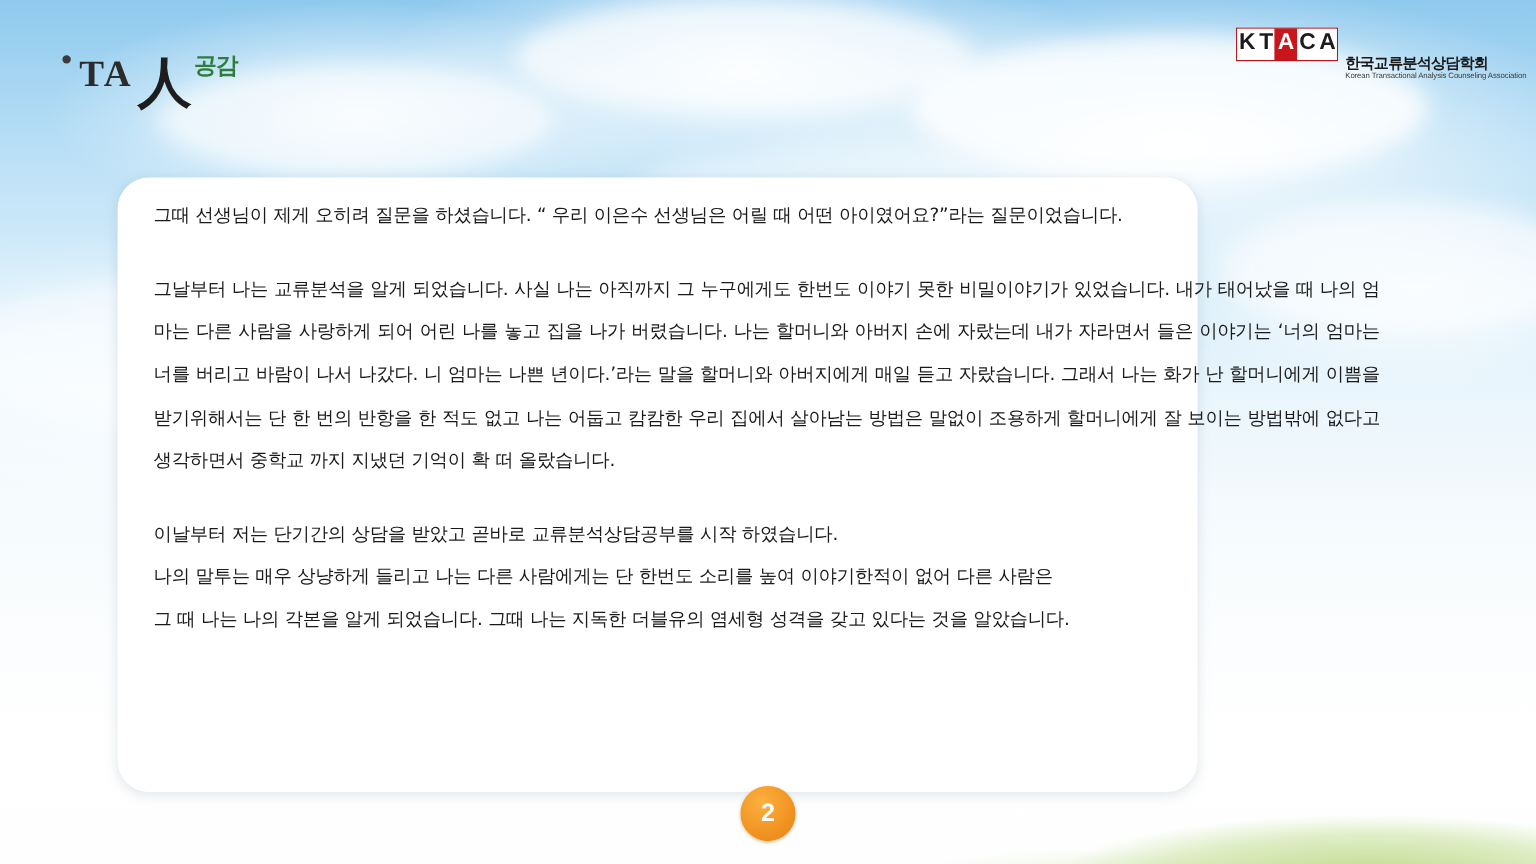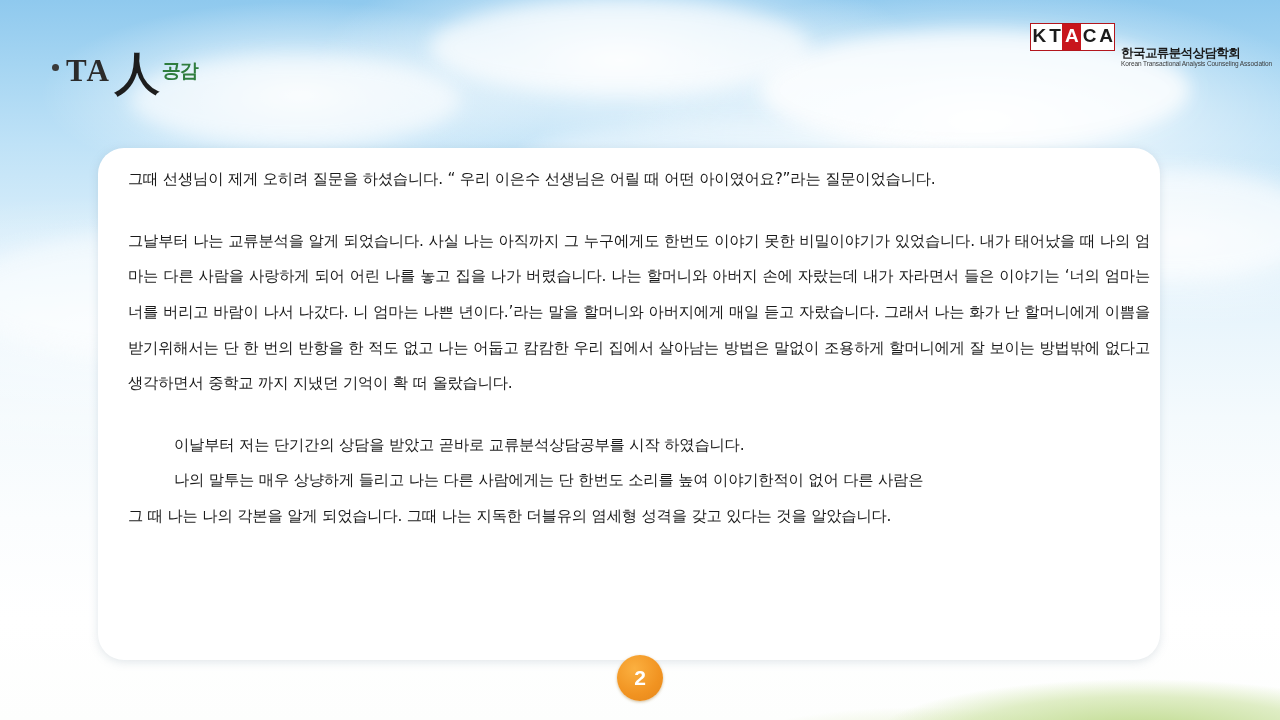--- a/index.html
+++ b/index.html
@@ -71,21 +71,21 @@
     background: radial-gradient(ellipse 300px 45px at 60px 110px, rgba(222,234,196,0.55) 0%, rgba(255,255,255,0) 80%);
   }
 
   
   #brand {
     position: absolute;
     left: 52px;
     top: 46px;
     height: 54px;
     display: flex;
-    align-items: center;
+    align-items: flex-start;
     user-select: none;
   }
   #brand .dot {
     width: 7px;
     height: 7px;
     border-radius: 50%;
     background: #3a3a3a;
     margin: 0 7px 12px 0;
   }
   #brand .ta {
@@ -152,21 +152,21 @@
     font-size: 6.5px;
     color: #3a3a3a;
     letter-spacing: -0.1px;
   }
 
   
   #card {
     position: absolute;
     left: 98px;
     top: 148px;
-    width: 1062px;
+    width: 900px;
     height: 512px;
     background: #ffffff;
     border-radius: 26px;
     box-shadow: 0 2px 10px rgba(120,140,160,0.22);
   }
   #body-text {
     position: absolute;
     left: 30px;
     top: 14px;
     width: 1022px;
@@ -174,21 +174,21 @@
     font-size: 15.3px;
     color: #1a1a1a;
     line-height: 2.33;
     letter-spacing: -0.2px;
     text-align: justify;
     text-justify: inter-character;
   }
   #body-text p { margin: 0; }
   #body-text p.gap { margin-top: 26px; }
   #body-text p.tight { margin-top: 0; }
-  #body-text p.nojust { text-align: left; margin-left: 46px; }
+  #body-text p.nojust { text-align: left; }
 
   
   #page-badge {
     position: absolute;
     left: 640px;
     top: 678px;
     transform: translate(-50%, -50%);
     width: 46px;
     height: 46px;
     border-radius: 50%;

